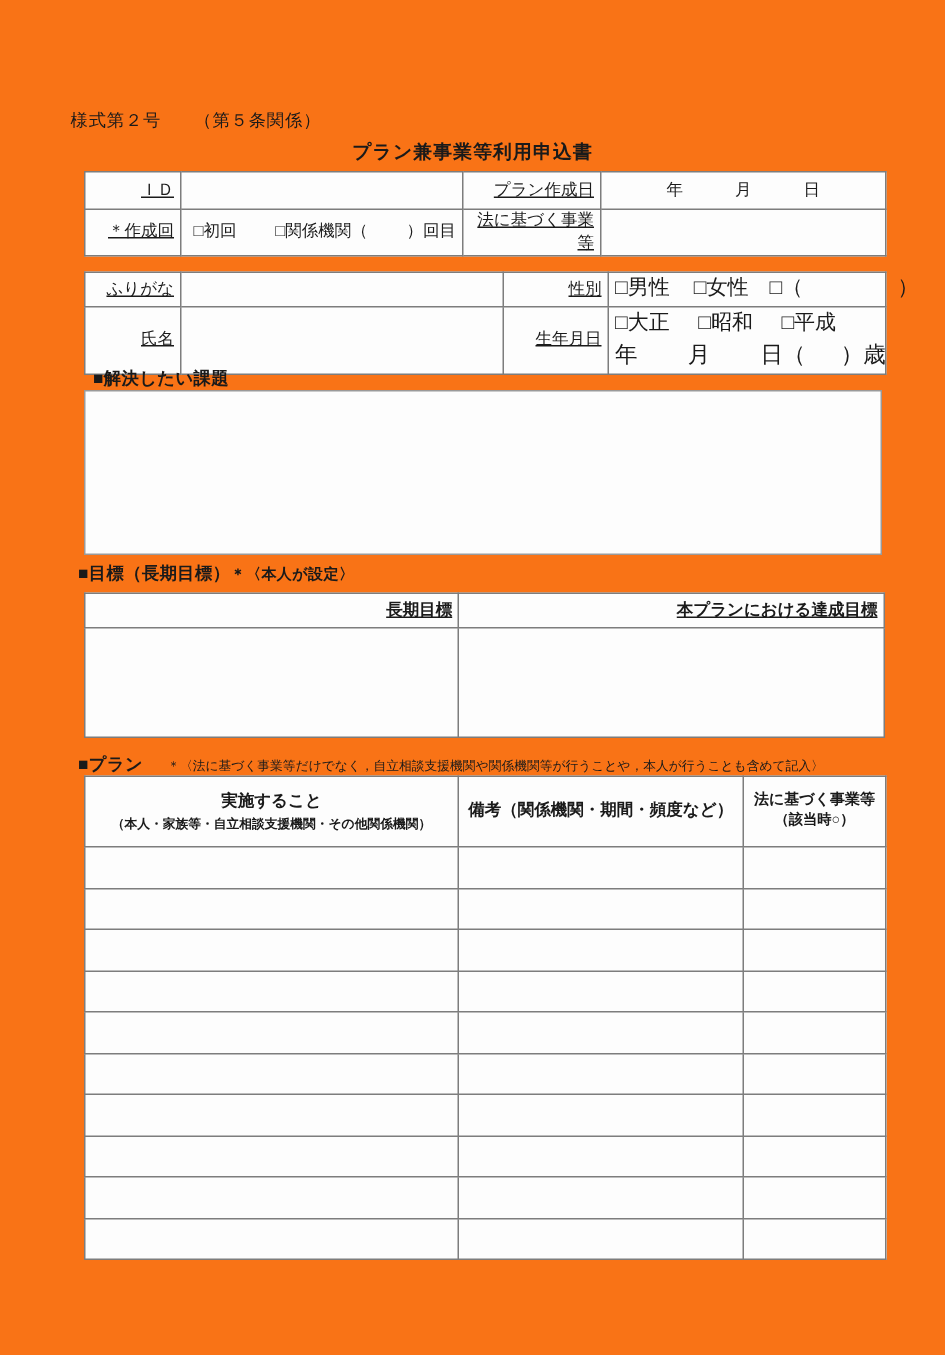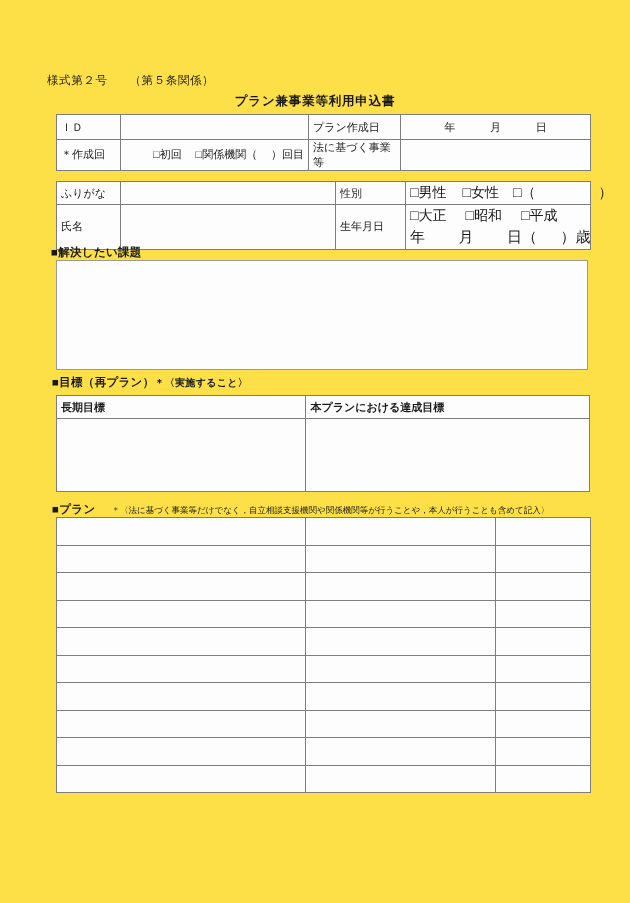--- a/index.html
+++ b/index.html
@@ -15,21 +15,21 @@
     color: #1a1a1a;
     position: relative;
     overflow: hidden;
   }
 
   .page {
     position: absolute;
     left: 0; top: 0;
     width: 630px;
     height: 903px;
-    background: #fde047;
+    background: #f97316;
   }
 
   
   .form-no {
     position: absolute;
     left: 47px;
     top: 73px;
     font-size: 11.5px;
     letter-spacing: 0.6px;
     white-space: nowrap;
@@ -54,21 +54,21 @@
     table-layout: fixed;
     background: #fdfdfd;
   }
   .tbl td {
     border: 1px solid #7d7d7d;
     font-size: 11px;
     padding: 0 4px;
     vertical-align: middle;
     line-height: 1.35;
   }
-  .ctr { text-align: left; }
+  .ctr { text-align: right; text-decoration: underline; }
   .blank { background: #fdfdfd; }
 
   
   #tbl-id {
     left: 56px;
     top: 114px;
     width: 534px;
   }
   #tbl-id td { height: 24px; }
   .c-id-label   { width: 64px; }
@@ -83,21 +83,20 @@
     padding: 0 22px;
     font-size: 11px;
   }
 
   .kaisu-line {
     display: flex;
     align-items: center;
     font-size: 11px;
     white-space: nowrap;
     padding-left: 4px;
-    margin-left: 24px;
   }
   .kaisu-line .sp { display: inline-block; width: 26px; }
 
   
   #tbl-person {
     left: 56px;
     top: 181px;
     width: 534px;
   }
   .c-p-label  { width: 64px; }
@@ -144,21 +143,21 @@
     font-weight: normal;
     font-size: 8.5px;
     letter-spacing: 0;
     margin-left: 16px;
   }
   .sec-head .sub {
     font-size: 10px;
     font-weight: bold;
   }
 
-  #head-issue { left: 51px; top: 245px; }
+  #head-issue { left: 62px; top: 245px; }
   #head-goal  { left: 52px; top: 375px; }
   #head-plan  { left: 52px; top: 502px; }
 
   
   #issue-box {
     position: absolute;
     left: 56px;
     top: 260px;
     width: 532px;
     height: 110px;
@@ -310,21 +309,21 @@
           </div>
         </td>
       </tr>
     </tbody>
   </table>
 
   <div class="sec-head" id="head-issue">■解決したい課題</div>
   <div id="issue-box"></div>
 
   <div class="sec-head" id="head-goal">
-    <span>■目標（再プラン）</span><span class="sub">＊〈実施すること〉</span>
+    <span>■目標（長期目標）</span><span class="sub">＊〈本人が設定〉</span>
   </div>
 
   <table class="tbl" id="tbl-goal">
     <colgroup>
         <col class="c-goal-l">
         <col class="c-goal-r">
       </colgroup>
     <tbody>
       <tr>
         <td class="ctr">長期目標</td>
@@ -341,20 +340,33 @@
     <span>■プラン</span><span class="note">＊〈法に基づく事業等だけでなく，自立相談支援機関や関係機関等が行うことや，本人が行うことも含めて記入〉</span>
   </div>
 
   <table class="tbl" id="tbl-plan">
     <colgroup>
         <col class="c-plan-a">
         <col class="c-plan-b">
         <col class="c-plan-c">
       </colgroup>
     <tbody id="plan-tbody">
+      <tr>
+        <td class="hd">
+          <span class="hd-main">実施すること</span>
+          <span class="hd-sub">（本人・家族等・自立相談支援機関・その他関係機関）</span>
+        </td>
+        <td class="hd">
+          <span class="hd-main">備考（関係機関・期間・頻度など）</span>
+        </td>
+        <td class="hd">
+          <span class="hd-one">法に基づく事業等</span>
+          <span class="hd-one-sub">（該当時○）</span>
+        </td>
+      </tr>
     <tr>
           <td class="blank"></td>
           <td class="blank"></td>
           <td class="blank"></td>
         </tr>
         <tr>
           <td class="blank"></td>
           <td class="blank"></td>
           <td class="blank"></td>
         </tr>

